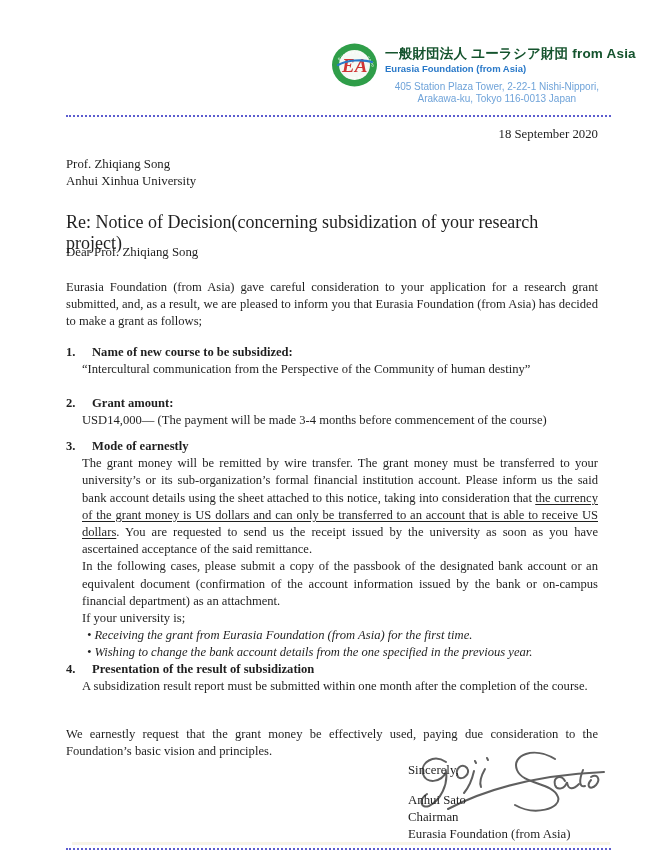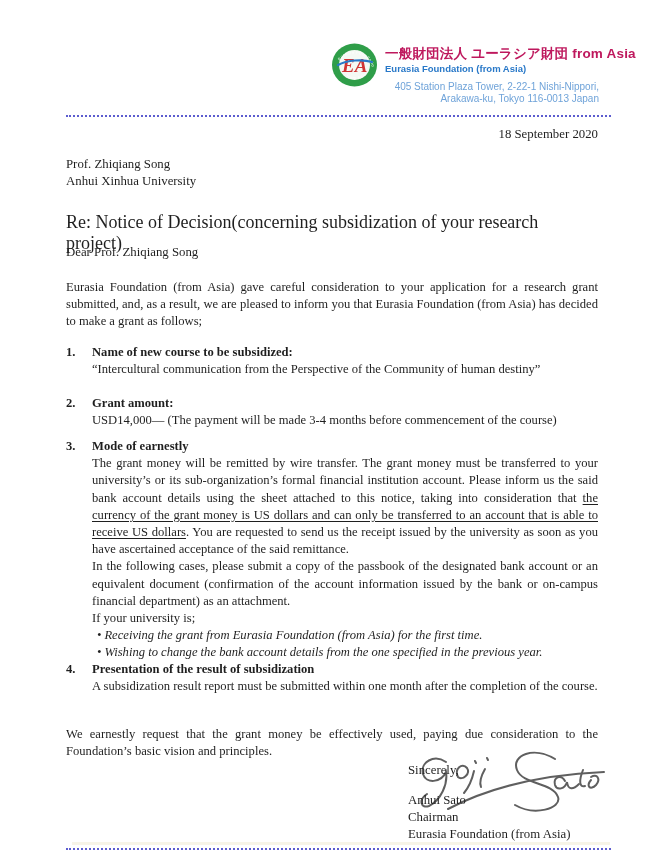--- a/index.html
+++ b/index.html
@@ -6,48 +6,48 @@
   html,body { background:#ffffff; }
   .page {
     position:relative; width:658px; height:863px; background:#ffffff;
     font-family:"Liberation Serif", serif; color:#1f1f1f; overflow:hidden;
   }
   
   .logo { position:absolute; left:331px; top:43px; }
   .title-ja {
     position:absolute; left:385px; top:45px;
     font-family:"Liberation Sans", sans-serif; font-weight:bold;
-    font-size:13.5px; color:#be185d; letter-spacing:.2px; white-space:nowrap;
+    font-size:13.5px; color:#14532d; letter-spacing:.2px; white-space:nowrap;
   }
   .title-en {
     position:absolute; left:385px; top:63px;
     font-family:"Liberation Sans", sans-serif; font-weight:bold;
     font-size:9.5px; color:#2878c8; white-space:nowrap;
   }
   .address {
-    position:absolute; right:59px; top:81px; text-align:right;
+    position:absolute; right:59px; top:81px; text-align:center;
     font-family:"Liberation Sans", sans-serif; font-size:10px;
     line-height:11.5px; color:#6fa3d9; white-space:nowrap;
   }
   .divider { position:absolute; left:66px; width:545px; border-top:2px dotted #5c5ccf; height:0; }
   .divider-top { top:115px; }
   .divider-bottom { top:848px; }
   .scan-smudge { position:absolute; left:72px; top:842px; width:538px; height:3px; background:#efe9d2; opacity:.5; }
 
   
   .date { position:absolute; left:66px; top:127px; width:532px; text-align:right; font-size:12.8px; }
   .recipient { position:absolute; left:66px; top:156px; font-size:12.8px; line-height:17.2px; }
   .subject { position:absolute; left:66px; top:212px; width:532px; font-size:18px; font-weight:normal; }
   .salutation { position:absolute; left:66px; top:245px; font-size:12.8px; }
   .para { font-size:12.6px; line-height:17.2px; text-align:justify; }
   .intro { position:absolute; left:66px; top:279px; width:532px; }
   .item { position:absolute; left:66px; width:532px; font-size:12.6px; line-height:17.2px; }
   .head-row { font-weight:bold; }
   .num { display:inline-block; width:26px; }
-  .item-content { margin-left:26px; }
+  .item-content { margin-left:16px; }
   .jt { text-align:justify; }
   .ul { text-decoration:underline; text-underline-offset:2px; }
   .bullet { padding-left:5px;font-style:italic; }
   .bchar { padding-right:3px; }
   #item1 { top:344px; }
   #item2 { top:395px; }
   #item3 { top:438px; }
   #item4 { top:661px; }
   .closing { position:absolute; left:66px; top:726px; width:532px; }
   .signoff { position:absolute; left:408px; top:762px; font-size:12.8px; line-height:17px; }

